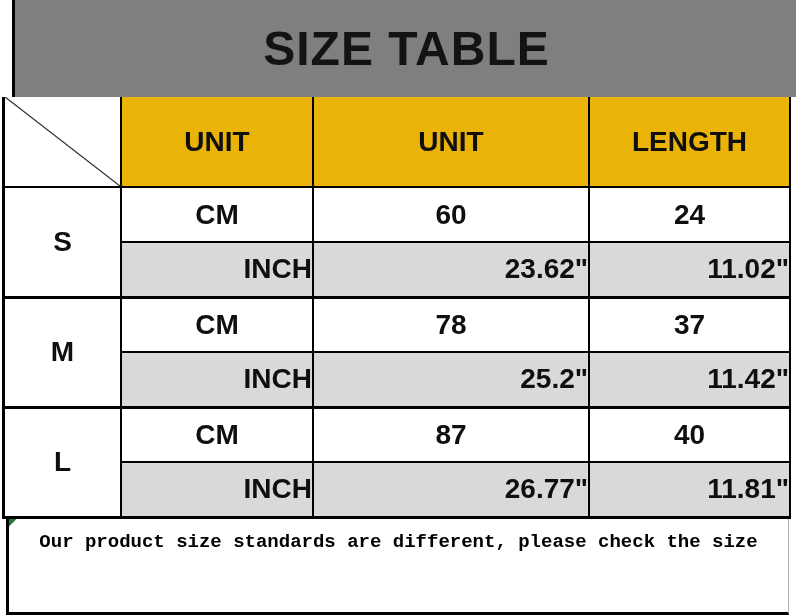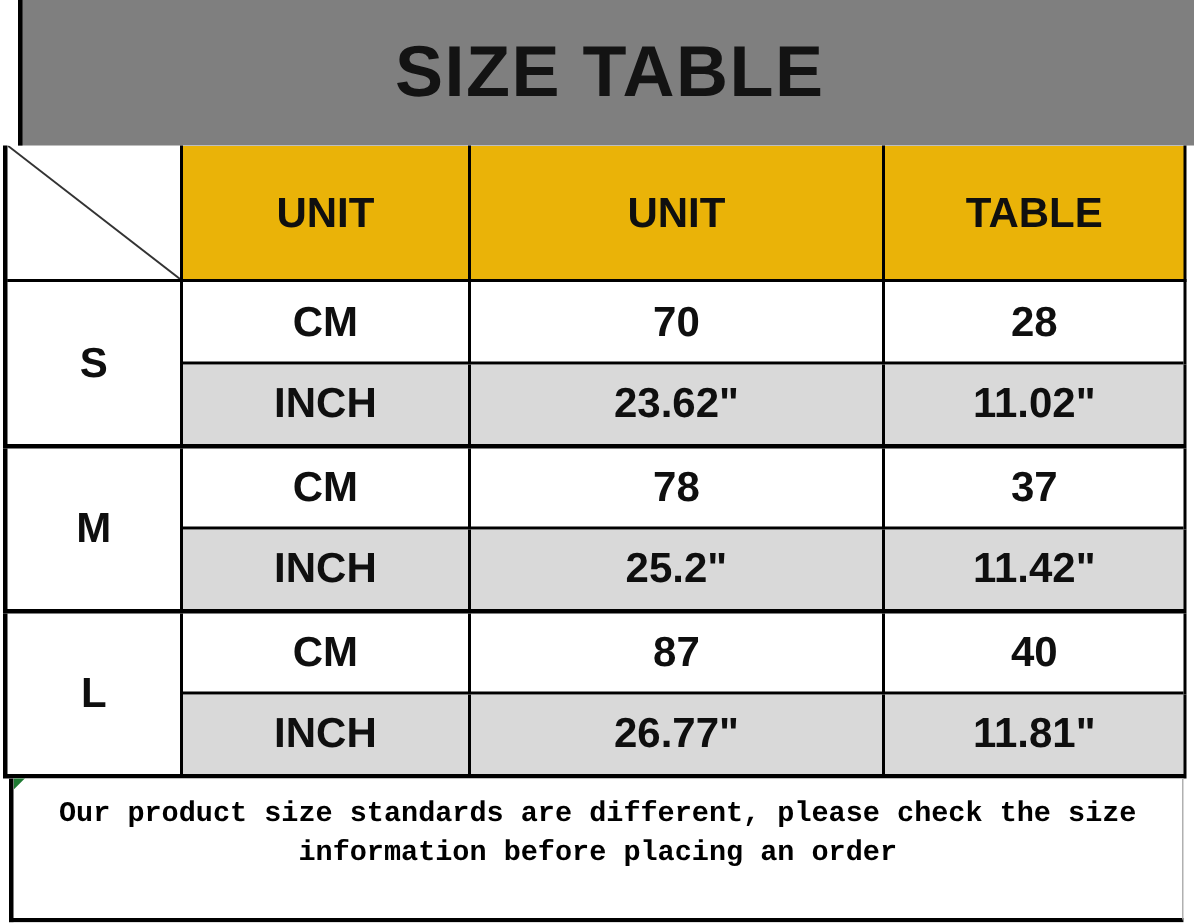--- a/index.html
+++ b/index.html
@@ -52,21 +52,21 @@
   .corner-cell {
     background: #ffffff;
     border-top: none !important;
     position: relative;
     padding: 0;
   }
   .corner-cell svg { position: absolute; top: 0; left: 0; width: 100%; height: 100%; display: block; }
   .head-cell { background: #eab308; border-top: none !important; }
   .size-cell { background: #d9d9d9; font-size: 31px; }
   tr.row-cm td { background: #ffffff; border-bottom-width: 1px; }
-  tr.row-inch td { background: #d9d9d9; border-bottom-width: 3px; }
+  tr.row-inch td { background: #d9d9d9; border-bottom-width: 3px; text-align: right; }
   tr.row-cm td.size-cell, table.size-table td.size-cell { border-bottom-width: 3px; }
   .footer {
     position: relative;
     margin-left: 6px;
     width: 779px;
     height: 83px;
     background: #ffffff;
     border-left: 3px solid #000000;
     border-bottom: 3px solid #000000;
     border-right: 1px solid #b0b0b0;
@@ -114,28 +114,28 @@
     </colgroup>
     <tbody>
       <tr class="header-row">
         <td class="corner-cell">
           <svg viewBox="0 0 100 100" preserveAspectRatio="none">
             <line x1="0" y1="0" x2="100" y2="100" stroke="#333333" stroke-width="1.3" vector-effect="non-scaling-stroke"></line>
           </svg>
         </td>
         <th class="head-cell">UNIT</th>
         <th class="head-cell">UNIT</th>
-        <th class="head-cell">TABLE</th>
+        <th class="head-cell">LENGTH</th>
       </tr>
 
       <tr class="data-row row-cm">
         <td class="size-cell" rowspan="2">S</td>
         <td>CM</td>
-        <td>70</td>
-        <td>28</td>
+        <td>60</td>
+        <td>24</td>
       </tr>
       <tr class="data-row row-inch">
         <td>INCH</td>
         <td>23.62"</td>
         <td>11.02"</td>
       </tr>
 
       <tr class="data-row row-cm">
         <td class="size-cell" rowspan="2">M</td>
         <td>CM</td>
@@ -158,16 +158,15 @@
         <td>INCH</td>
         <td>26.77"</td>
         <td>11.81"</td>
       </tr>
     </tbody>
   </table>
 
   <div class="footer">
     <span class="corner-marker"></span>
     <div class="footer-line">Our product size standards are different, please check the size</div>
-    <div class="footer-line">information before placing an order</div>
   </div>
 
 </div>
 
 </body></html>

